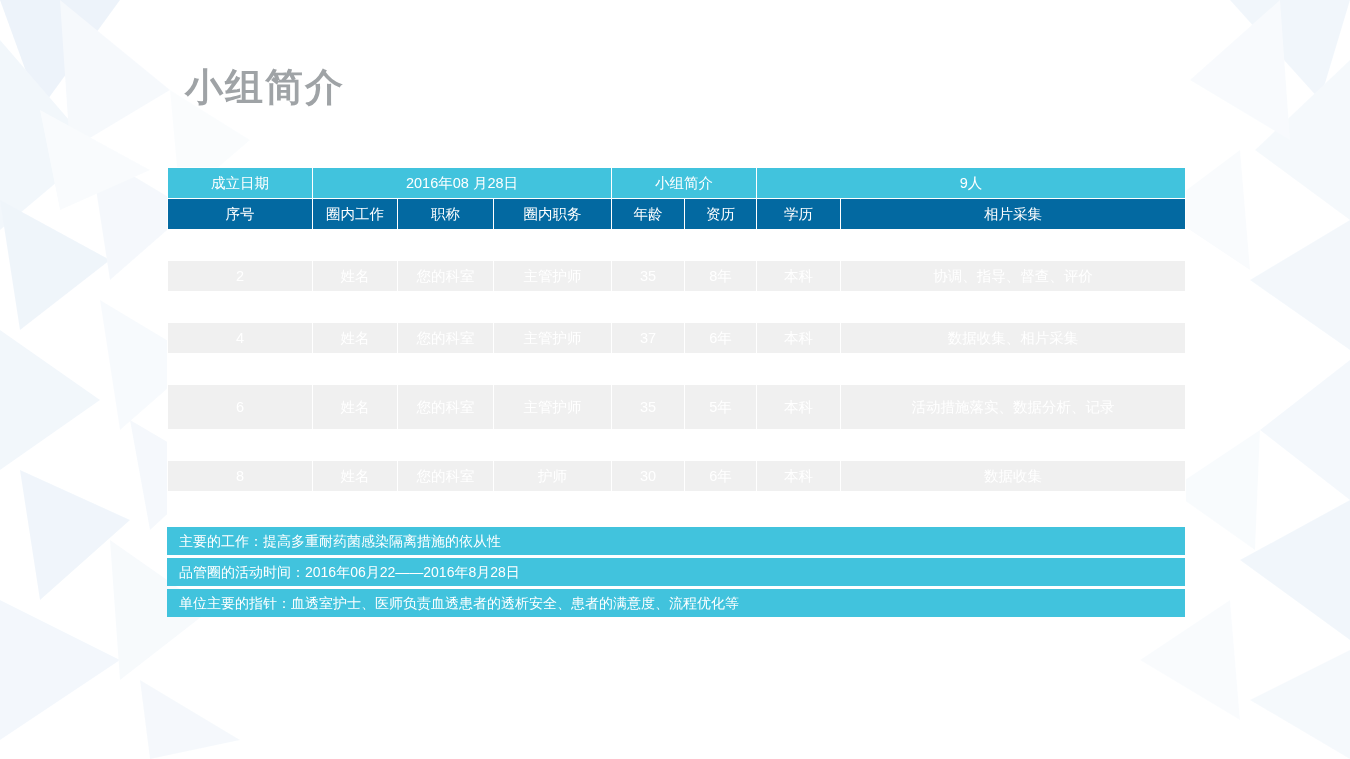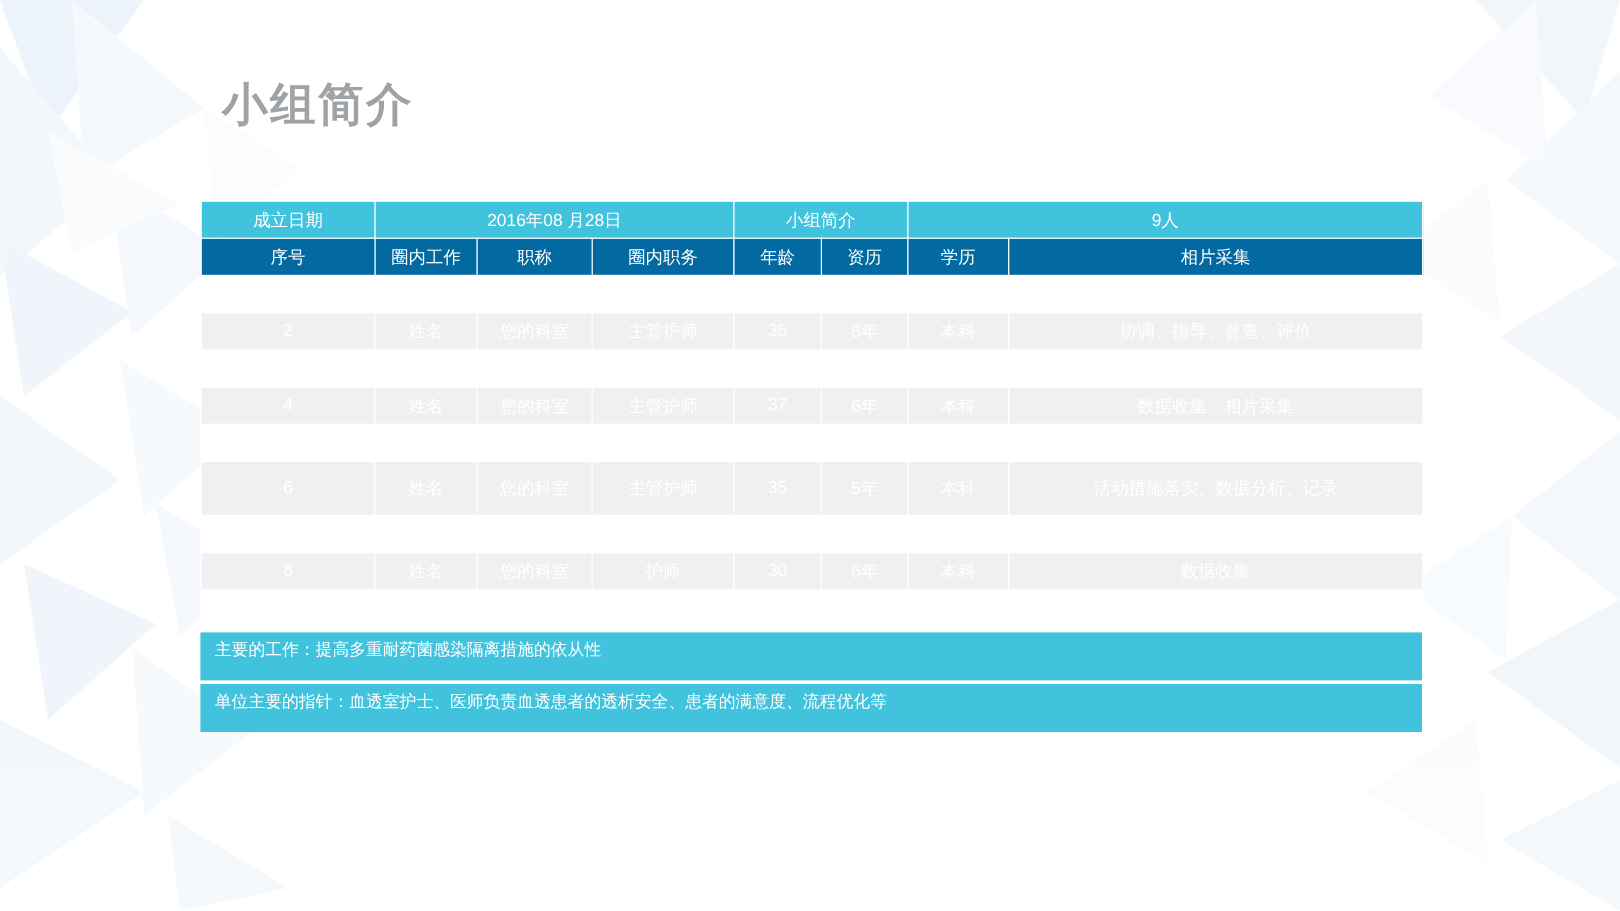--- a/index.html
+++ b/index.html
@@ -93,21 +93,21 @@
     height: 36px;
   }
   .data-row.odd td { background: #ffffff; }
   .data-row.even td { background: #f0f0f0; }
   .data-row.tall td { height: 44px; }
 
   .footer-line {
     background: #41c3dd;
     color: #ffffff;
     font-size: 14px;
-    height: 40px;
+    height: 28px;
     line-height: 28px;
     padding-left: 12px;
     margin-top: 3px;
     box-sizing: border-box;
     width: 1018px;
   }
   .footer-line.first { margin-top: 4px; }
 </style>
 </head>
 <body>
@@ -273,16 +273,17 @@
           <td>护师</td>
           <td>32</td>
           <td>6年</td>
           <td>本科</td>
           <td>活动措施落实</td>
         </tr>
       </tbody>
     </table>
 
     <div class="footer-line first">主要的工作：提高多重耐药菌感染隔离措施的依从性</div>
+    <div class="footer-line">品管圈的活动时间：2016年06月22——2016年8月28日</div>
     <div class="footer-line">单位主要的指针：血透室护士、医师负责血透患者的透析安全、患者的满意度、流程优化等</div>
   </div>
 
 </div>
 
 </body></html>

